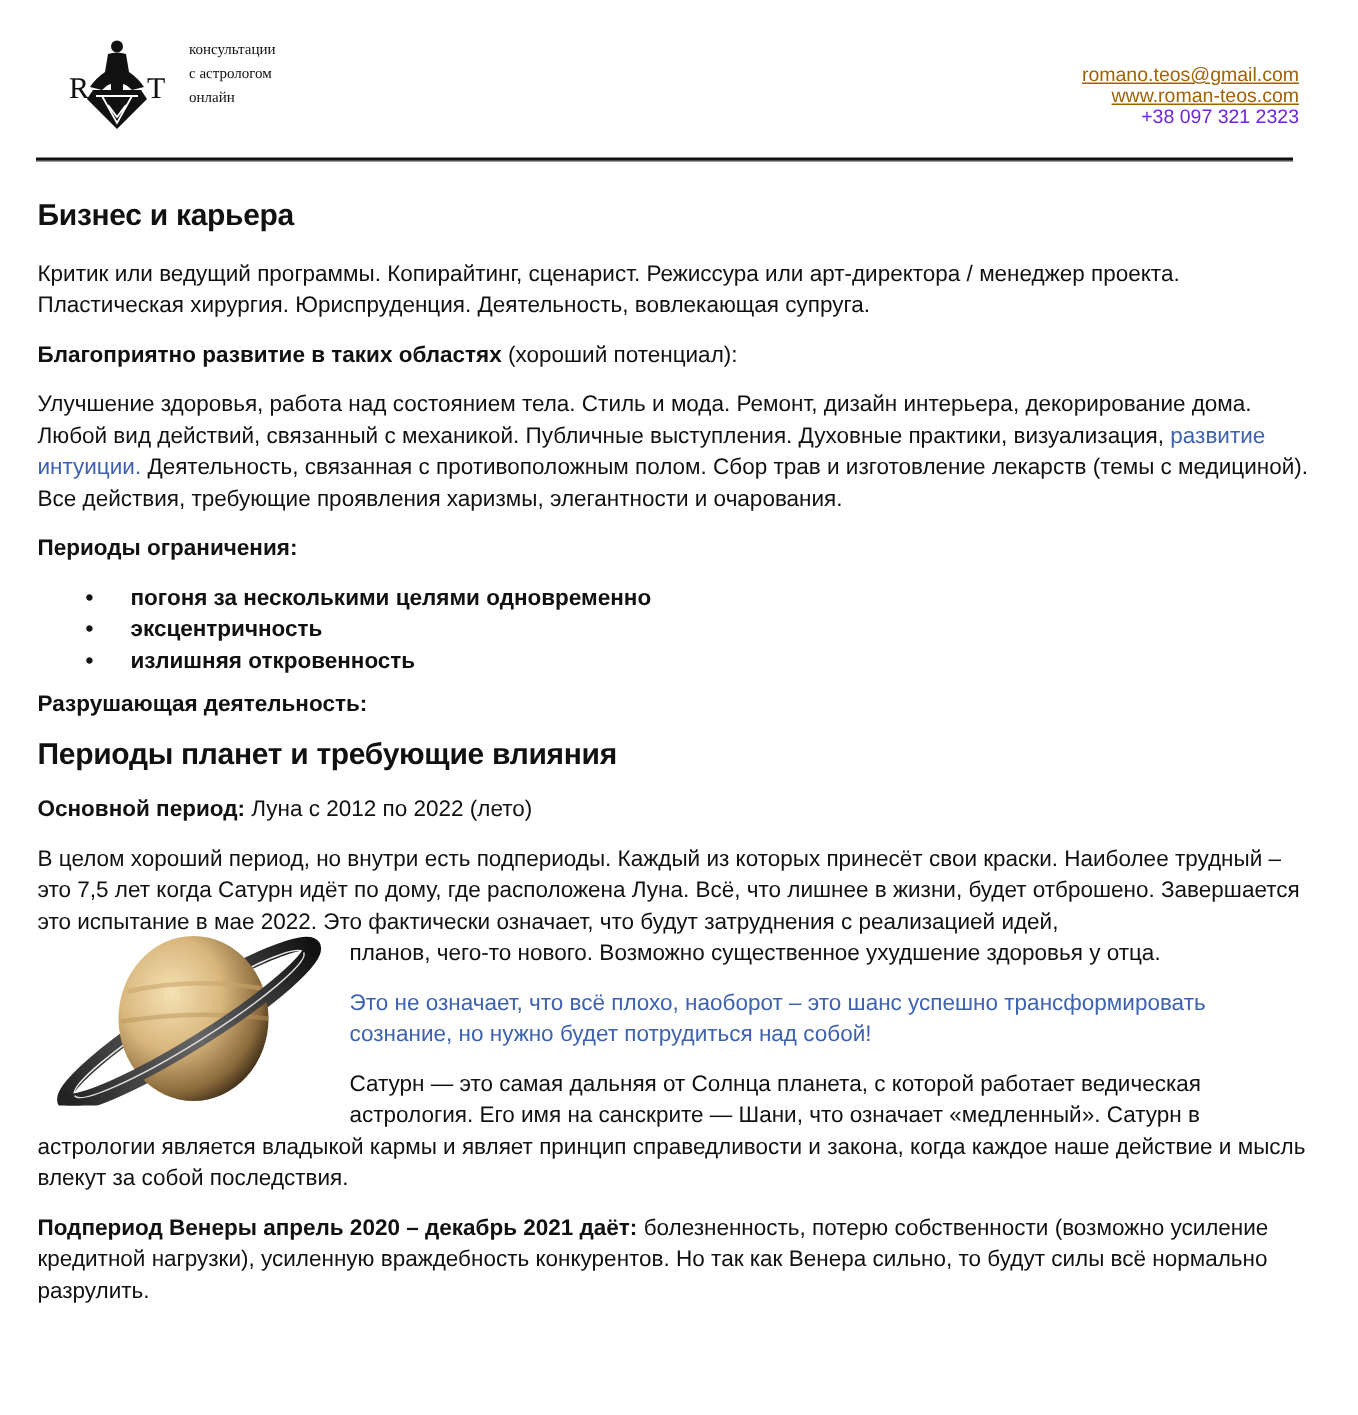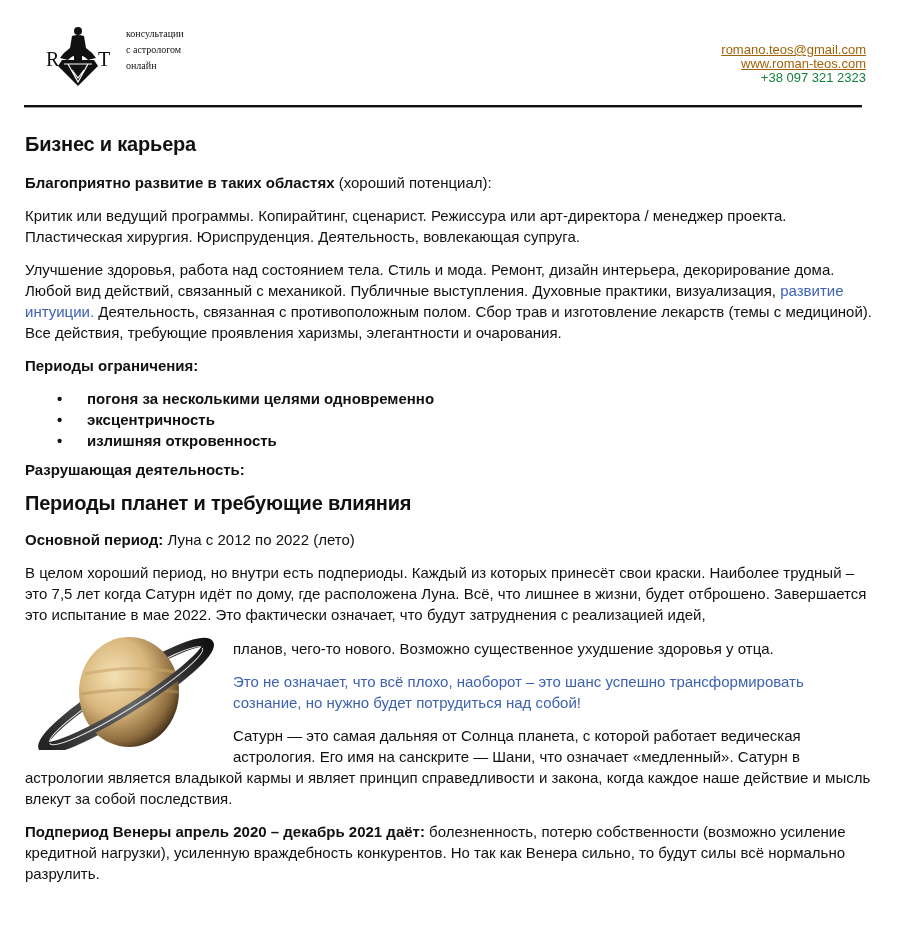--- a/index.html
+++ b/index.html
@@ -8,21 +8,21 @@
 
     .header { position: absolute; left: 0; top: 0; width: 905px; height: 110px; }
     .logo { position: absolute; left: 44px; top: 26px; width: 76px; height: 64px; }
     .logo .letter { position: absolute; top: 22px; font-family: "Liberation Serif", serif; font-size: 20px; color: #111; }
     .logo .letter.r { left: 2px; }
     .logo .letter.t { left: 54px; }
     .logo svg { position: absolute; left: 14px; top: 0; }
     .tagline { position: absolute; left: 126px; top: 26px; font-family: "Liberation Serif", serif; font-size: 10px; line-height: 16px; color: #111; }
     .contacts { position: absolute; right: 39px; top: 43px; text-align: right; font-size: 13px; line-height: 14px; }
     .contacts a { color: #a16207; text-decoration: underline; display: block; }
-    .contacts .phone { color: #15803d; display: block; }
+    .contacts .phone { color: #6d28d9; display: block; }
     .rule { position: absolute; left: 24px; top: 105px; width: 838px; height: 3px; background: #111; border-bottom: 1px solid #999; }
 
     .content { position: absolute; left: 25px; top: 133px; width: 850px; }
     h1 { font-size: 20px; font-weight: bold; margin-bottom: 16px; letter-spacing: -0.2px; }
     h1.second { margin-top: 12px; margin-bottom: 14px; }
     p { line-height: 21px; margin-bottom: 12px; }
     b { font-weight: bold; }
     .blue { color: #3d62b0; }
     ul { list-style: none; margin: 0 0 8px 0; padding: 0; }
     ul li { position: relative; padding-left: 62px; font-weight: bold; line-height: 21px; }
@@ -55,22 +55,22 @@
   <div class="contacts">
     <a>romano.teos@gmail.com</a>
     <a>www.roman-teos.com</a>
     <span class="phone">+38 097 321 2323</span>
   </div>
   <div class="rule"></div>
 </div>
 
 <div class="content">
   <h1>Бизнес и карьера</h1>
+  <p>Критик или ведущий программы. Копирайтинг, сценарист. Режиссура или арт-директора / менеджер проекта. Пластическая хирургия. Юриспруденция. Деятельность, вовлекающая супруга.</p>
   <p><b>Благоприятно развитие в таких областях</b><span> (хороший потенциал):</span></p>
-  <p>Критик или ведущий программы. Копирайтинг, сценарист. Режиссура или арт-директора / менеджер проекта. Пластическая хирургия. Юриспруденция. Деятельность, вовлекающая супруга.</p>
   <p><span>Улучшение здоровья, работа над состоянием тела. Стиль и мода. Ремонт, дизайн интерьера, декорирование дома. Любой вид действий, связанный с механикой. Публичные выступления. Духовные практики, визуализация, </span><span class="blue">развитие интуиции.</span><span> Деятельность, связанная с противоположным полом. Сбор трав и изготовление лекарств (темы с медициной). Все действия, требующие проявления харизмы, элегантности и очарования.</span></p>
   <p><b>Периоды ограничения:</b></p>
   <ul>
     <li>погоня за несколькими целями одновременно</li>
     <li>эксцентричность</li>
     <li>излишняя откровенность</li>
   </ul>
   <p><b>Разрушающая деятельность:</b></p>
 
   <h1 class="second">Периоды планет и требующие влияния</h1>
@@ -97,20 +97,20 @@
         <ellipse cx="100" cy="62" rx="90" ry="13" fill="none" stroke="#eee" stroke-width="1"></ellipse>
       </g>
       <ellipse cx="104" cy="58" rx="50" ry="55" fill="url(#sg)"></ellipse>
       <path d="M60 40 Q104 30 150 38" stroke="#c9a56a" stroke-width="3" fill="none" opacity="0.6"></path>
       <path d="M56 60 Q104 52 154 58" stroke="#b8935a" stroke-width="3" fill="none" opacity="0.5"></path>
       <g transform="rotate(-32 100 60)">
         <path d="M4 62 A98 16 0 0 0 196 62" fill="none" stroke="url(#rg)" stroke-width="9"></path>
         <path d="M10 62 A90 13 0 0 0 190 62" fill="none" stroke="#ddd" stroke-width="1"></path>
       </g>
     </svg>
-    <p class="indent" style="margin-top:13px;">планов, чего-то нового. Возможно существенное ухудшение здоровья у отца.</p>
+    <p class="indent" style="margin-top:0;">планов, чего-то нового. Возможно существенное ухудшение здоровья у отца.</p>
     <p class="indent blue">Это не означает, что всё плохо, наоборот – это шанс успешно трансформировать сознание, но нужно будет потрудиться над собой!</p>
     <p style="text-indent:0;">Сатурн — это самая дальняя от Солнца планета, с которой работает ведическая астрология. Его имя на санскрите — Шани, что означает «медленный». Сатурн в астрологии является владыкой кармы и являет принцип справедливости и закона, когда каждое наше действие и мысль влекут за собой последствия.</p>
     <div class="clear"></div>
   </div>
 
   <p><b>Подпериод Венеры апрель 2020 – декабрь 2021 даёт:</b><span> болезненность, потерю собственности (возможно усиление кредитной нагрузки), усиленную враждебность конкурентов. Но так как Венера сильно, то будут силы всё нормально разрулить.</span></p>
 </div>
 
 </body></html>

